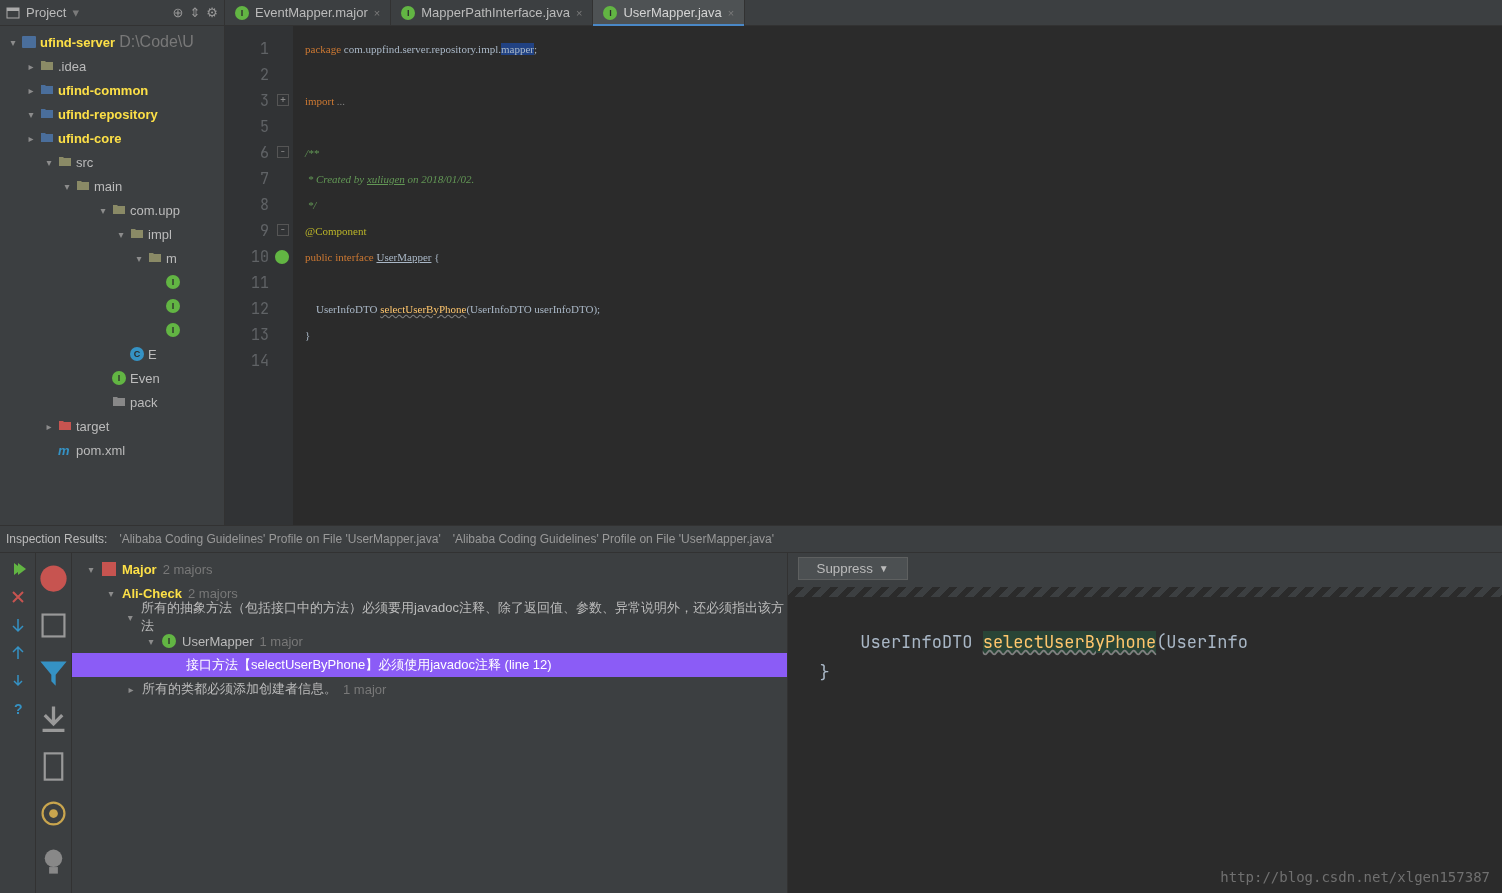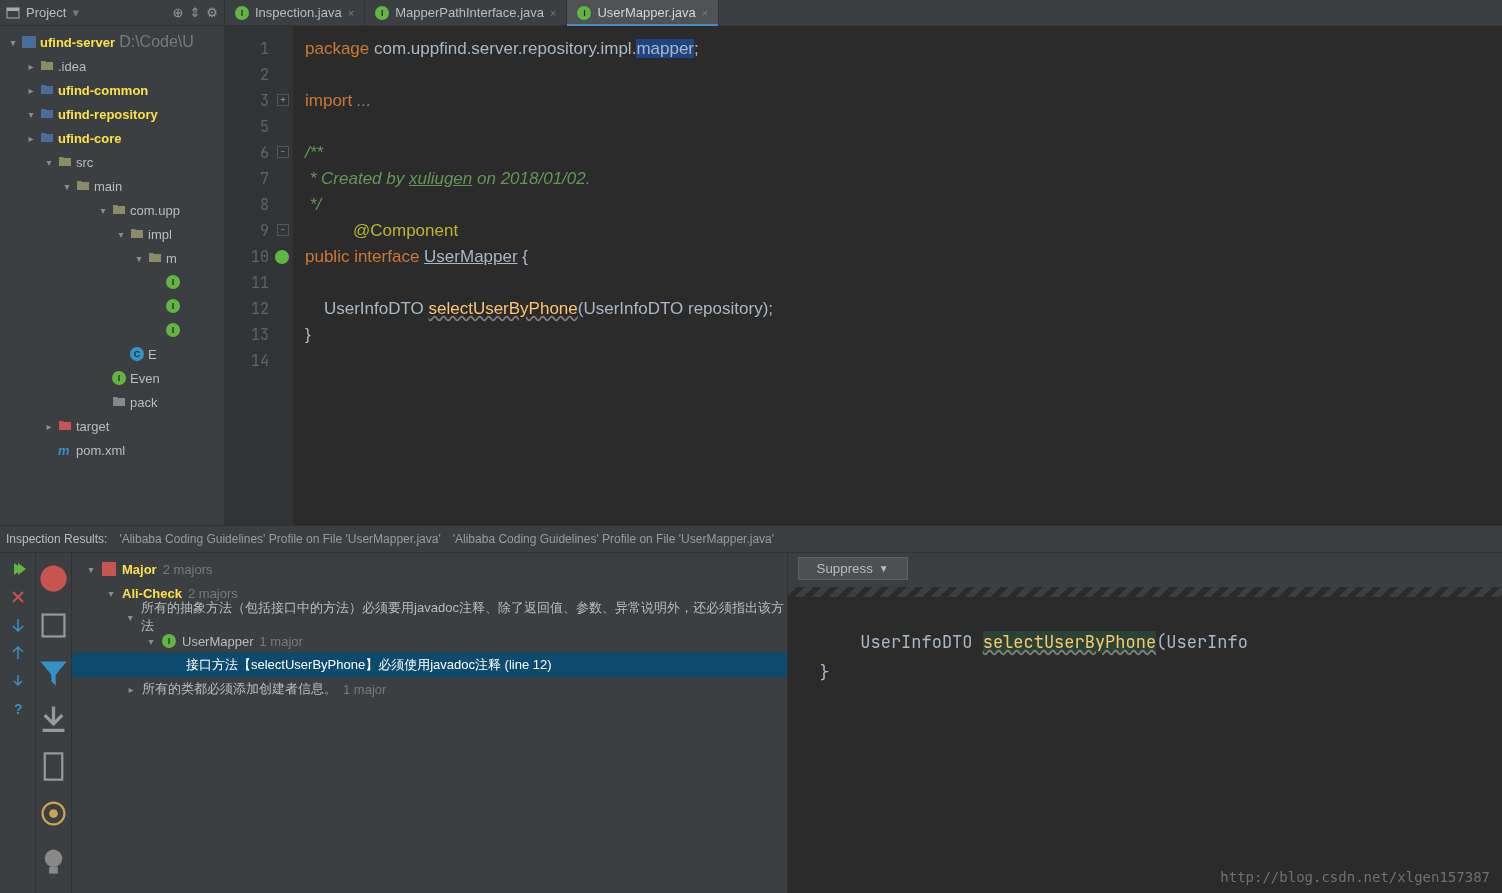--- a/index.html
+++ b/index.html
@@ -133,32 +133,32 @@
 .gutter .ln .mark {
   position: absolute;
   right: 4px; top: 6px;
   width: 14px; height: 14px;
   border-radius: 50%;
   background: #62b543;
 }
 .code {
   flex: 1;
   padding: 10px 0 0 12px;
-  font-family: Liberation Sans, sans-serif;
-  font-size: 17px;
+  font-family: Liberation Serif, serif;
+  font-size: 11px;
   line-height: 26px;
   color: #a9b7c6;
   white-space: pre;
 }
 .kw { color: #cc7832; }
 .pkg { color: #a9b7c6; }
 .comment { color: #808080; font-style: italic; }
 .doccomment { color: #629755; font-style: italic; }
 .doctag { color: #629755; font-style: italic; text-decoration: underline; }
-.anno { color: #bbb529; margin-left: 48px; }
+.anno { color: #bbb529; }
 .type { color: #a9b7c6; }
 .method { color: #ffc66d; text-decoration: underline wavy #808080; }
 .iface { color: #a9b7c6; text-decoration: underline; }
 .hlpkg { background: #214283; }
 
 .inspection-bar {
   height: 28px;
   background: #3c3f41;
   border-top: 1px solid #323232;
   border-bottom: 1px solid #323232;
@@ -203,21 +203,21 @@
   padding-top: 4px;
   overflow: hidden;
 }
 .insp-row {
   display: flex;
   align-items: center;
   height: 24px;
   gap: 6px;
   cursor: pointer;
 }
-.insp-row.selected { background: #0c4a6e; color: #ffffff; }
+.insp-row.selected { background: #8b5cf6; color: #ffffff; }
 .insp-count { color: #787878; }
 .preview-pane {
   flex: 1;
   border-left: 1px solid #323232;
   display: flex;
   flex-direction: column;
 }
 .preview-toolbar {
   height: 30px;
   display: flex;
@@ -441,21 +441,21 @@
             <span class="tree-label">pom.xml</span>
           </div>
         </div>
     </div>
   </div>
 
   <div class="editor-area">
     <div class="tabs" id="tabs">
         <div class="tab">
           <span class="java-icon">I</span>
-          <span>Inspection.java</span>
+          <span>EventMapper.major</span>
           <span class="close">×</span>
         </div>
         <div class="tab">
           <span class="java-icon">I</span>
           <span>MapperPathInterface.java</span>
           <span class="close">×</span>
         </div>
         <div class="tab active">
           <span class="java-icon">I</span>
           <span>UserMapper.java</span>
@@ -481,21 +481,21 @@
       <div class="code"><span class="kw">package</span> <span class="pkg">com.uppfind.server.repository.impl.</span><span class="pkg hlpkg">mapper</span>;
 
 <span class="kw">import</span> <span class="comment">...</span>
 
 <span class="doccomment">/**</span>
 <span class="doccomment"> * Created by </span><span class="doctag">xuliugen</span><span class="doccomment"> on 2018/01/02.</span>
 <span class="doccomment"> */</span>
 <span class="anno">@Component</span>
 <span class="kw">public interface</span> <span class="iface">UserMapper</span><span> {</span>
 
-    <span class="type">UserInfoDTO</span> <span class="method">selectUserByPhone</span><span>(UserInfoDTO repository);</span>
+    <span class="type">UserInfoDTO</span> <span class="method">selectUserByPhone</span><span>(UserInfoDTO userInfoDTO);</span>
 <span>}</span></div>
     </div>
   </div>
 </div>
 
 <div class="inspection-bar">
   <span>Inspection Results:</span>
   <span class="tab-item">'Alibaba Coding Guidelines' Profile on File 'UserMapper.java'</span>
   <span class="tab-item">'Alibaba Coding Guidelines' Profile on File 'UserMapper.java'</span>
 </div>

